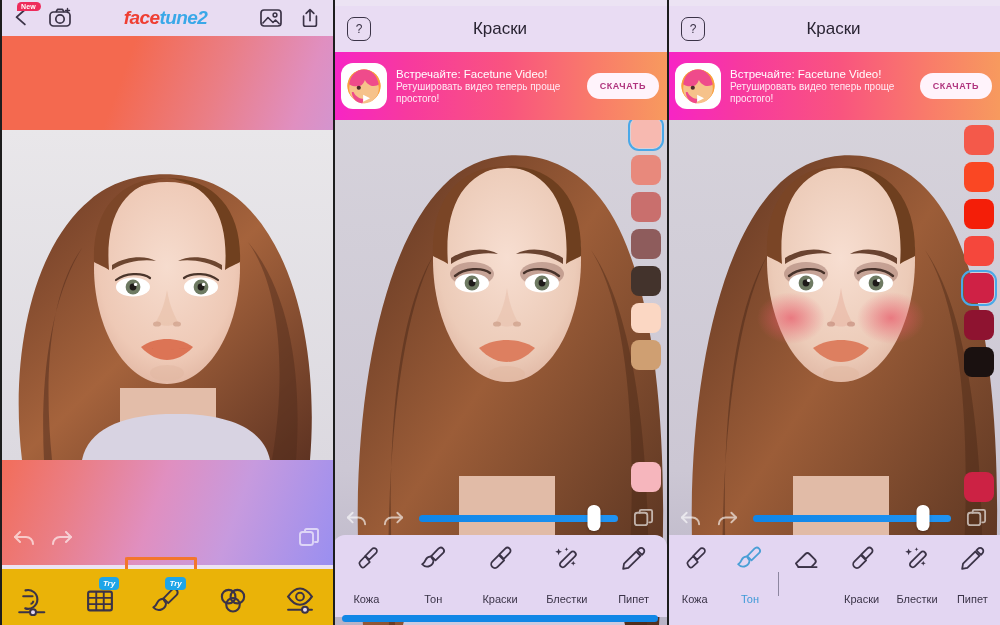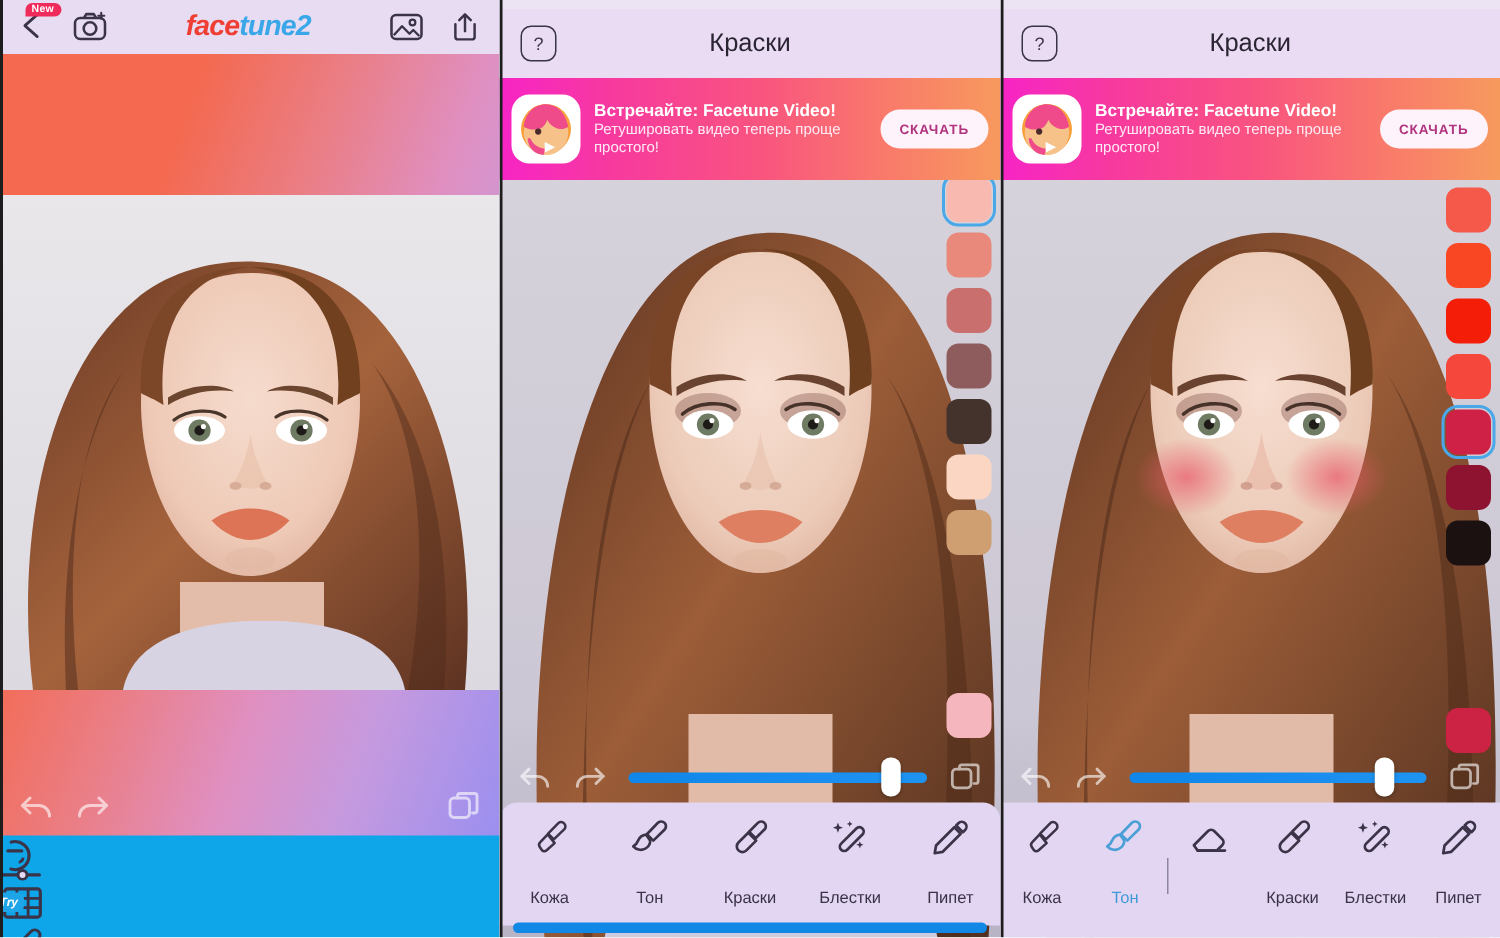--- a/index.html
+++ b/index.html
@@ -39,21 +39,21 @@
      border-radius:7px; display:flex; align-items:center; justify-content:center;
      font-size:12px; color:#3b3347; background:transparent; }
 
   
   .banner{ position:absolute; top:52px; left:0; right:0; height:68px; z-index:7;
      background:linear-gradient(90deg,#f724c6 0%,#f7399f 22%,#f9547f 52%,#f97b6a 78%,#f79a5e 100%);
      display:flex; align-items:center; padding:0 8px; gap:9px; }
   .banner-icon{ width:46px; height:46px; border-radius:12px; background:#fff;
      display:flex; align-items:center; justify-content:center; flex:0 0 auto; }
   .banner-text{ flex:1 1 auto; min-width:0; }
-  .banner-title{ color:#fff; font-weight:bold; font-size:11.5px; line-height:14px;
+  .banner-title{ color:#fff; font-weight:normal; font-size:11.5px; line-height:14px;
      white-space:nowrap; overflow:hidden; }
   .banner-sub{ color:#ffe9f4; font-size:10px; line-height:12px; }
   .banner-btn{ flex:0 0 auto; background:#fff3fb; color:#b0347e; font-size:9px;
      font-weight:bold; letter-spacing:.6px; padding:8px 13px; border-radius:16px;text-align:right; }
 
   
   .rail{ position:absolute; right:4px; top:118px; width:34px; z-index:5;
      display:flex; flex-direction:column; gap:7px; align-items:center; }
   .sw{ width:30px; height:30px; border-radius:8px; }
   .sw.sel{ outline:2.5px solid #4aa8e8; outline-offset:1.5px; }
@@ -77,21 +77,21 @@
   .tabs.rounded{ border-radius:12px 12px 0 0; }
   .tab{ flex:1 1 0; display:flex; flex-direction:column; align-items:center;
      gap:21px; padding-top:10px; position:relative; }
   .tab .lbl{ font-size:11px; color:#3a3347; }
   .tab.active .lbl{ color:#3f9ad8; }
   .tab .dot{ width:3px; height:3px; border-radius:50%; background:#6c6480; }
   .divider{ width:1px; height:24px; background:#8d86a0; align-self:center;
      margin-top:8px; }
 
   
-  .tabs1{ height:68px; background:#0ea5e9;flex-direction:column; }
+  .tabs1{ height:56px; background:#eab308; }
   .tool{ flex:1 1 0; display:flex; align-items:center; justify-content:center;
      height:64px; position:relative; }
   .try{ position:absolute; top:8px; right:14px; background:#1ea5e8; color:#fff;
      font-size:8px; font-style:italic; font-weight:bold; padding:2px 4px;
      border-radius:4px; }
   .sel-box{ position:absolute; border:3px solid #f3762c; border-radius:2px;
      border-bottom:none; left:121px; right:0; }
   .bluebar{ position:absolute; left:9px; right:9px; bottom:3px; height:7px;
      border-radius:4px; background:#1187e6; z-index:9; }
   .edge-line{ position:absolute; left:0; top:0; bottom:0; width:2px; background:#1d1d1d; z-index:9; }

